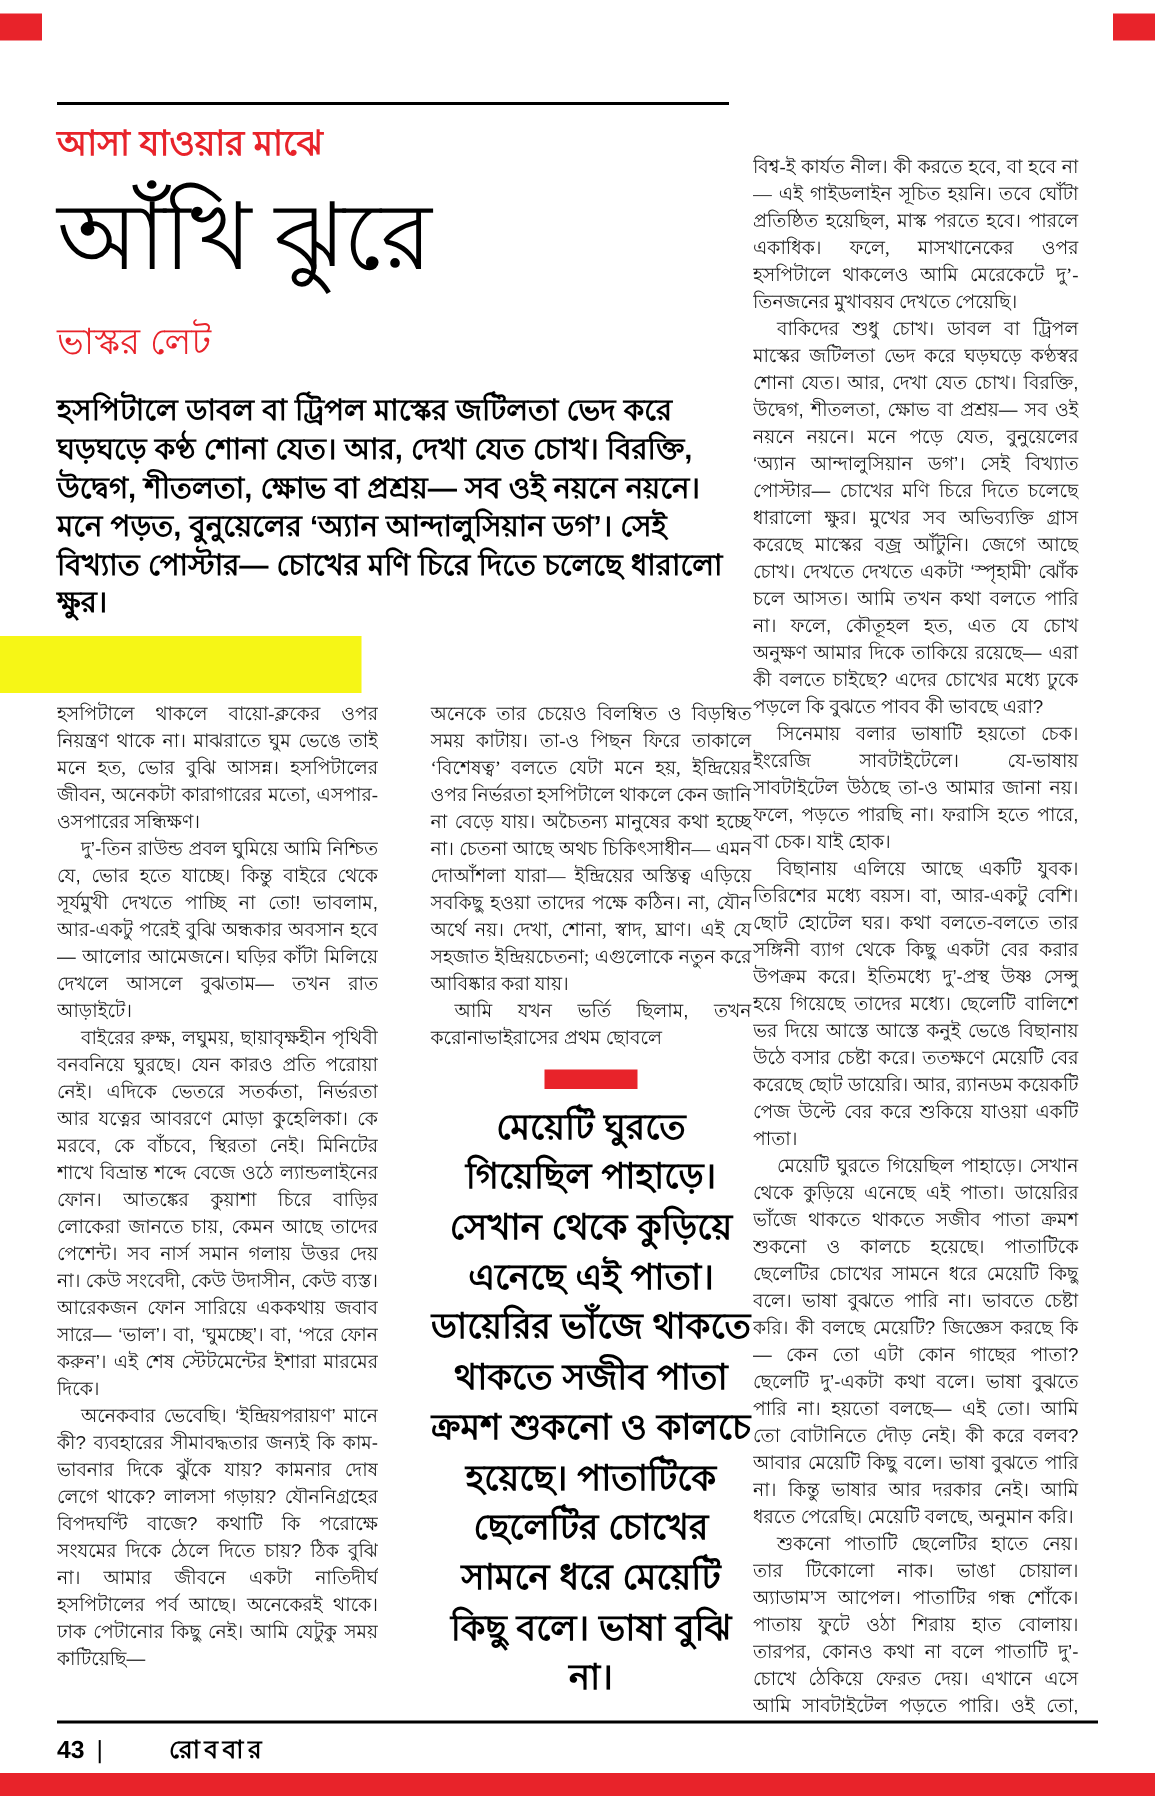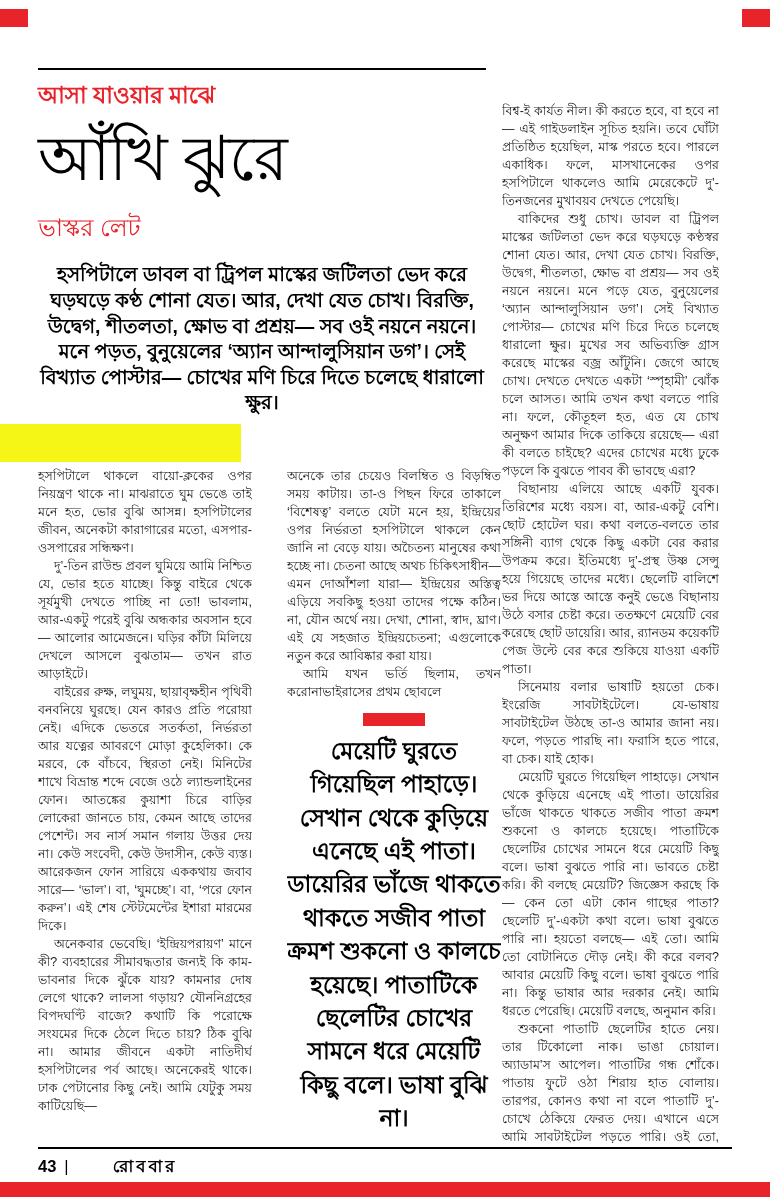--- a/index.html
+++ b/index.html
@@ -15,32 +15,32 @@
   .mark { position:absolute; top:9px; width:28px; height:18px; background:var(--accent-red,#e8232a); }
   .mark-left { left:0; }
   .mark-right { right:0; }
 
   
   .header { position:absolute; left:38px; top:68px; width:448px; }
   .header-rule { width:100%; height:2px; background:#000; }
   .kicker { margin-top:7px; font-size:23px; font-weight:700; color:var(--accent-red,#e8232a); }
   .headline { margin-top:8px; font-size:62px; line-height:1.12; font-weight:400; color:#000; letter-spacing:-1px; }
   .byline { margin-top:16px; font-size:24px; font-weight:400; color:var(--accent-red,#e8232a); }
-  .lede { margin-top:13px; font-size:19.5px; font-weight:700; line-height:1.31; color:#000; text-align:center; }
+  .lede { margin-top:13px; font-size:19.5px; font-weight:700; line-height:1.31; color:#000; text-align:left; }
 
   
   .yellow-bar { position:absolute; left:0; top:424px; width:241px; height:38px; background:var(--highlight-yellow,#f6f616); }
 
   
   .col {
     position:absolute; font-size:12.5px; line-height:1.44;
     text-align:justify; color:#1a1a1a; overflow:hidden;
   }
   .col p { margin:0; text-indent:16px; }
-  .col p:first-child { text-indent:0; }
+  .col p:first-child { text-indent:0;font-family:Liberation Serif, serif; }
   .col-left   { left:38px;  top:467px; width:214px; height:676px; }
   .col-middle { left:271px; top:467px; width:214px; height:676px;margin-left:16px; }
   .col-right  { left:502px; top:102px; width:217px; height:1041px; }
 
   
   .pullquote { margin-top:12px; }
   .pq-bar { width:62px; height:13px; background:var(--accent-red,#e8232a); margin:9px auto; }
   .pq-text {
     font-size:23.5px; font-weight:700; line-height:1.42;
     text-align:center; color:#000; margin:8px 0; text-indent:0;
@@ -86,22 +86,22 @@
     <div class="pullquote">
       <div class="pq-bar"></div>
       <div class="pq-text">মেয়েটি ঘুরতে গিয়েছিল পাহাড়ে। সেখান থেকে কুড়িয়ে এনেছে এই পাতা। ডায়েরির ভাঁজে থাকতে থাকতে সজীব পাতা ক্রমশ শুকনো ও কালচে হয়েছে। পাতাটিকে ছেলেটির চোখের সামনে ধরে মেয়েটি কিছু বলে। ভাষা বুঝি না।</div>
 
     </div>
   </div>
 
   <div class="col col-right">
       <p>বিশ্ব-ই কার্যত নীল। কী করতে হবে, বা হবে না— এই গাইডলাইন সূচিত হয়নি। তবে ঘোঁটা প্রতিষ্ঠিত হয়েছিল, মাস্ক পরতে হবে। পারলে একাধিক। ফলে, মাসখানেকের ওপর হসপিটালে থাকলেও আমি মেরেকেটে দু’-তিনজনের মুখাবয়ব দেখতে পেয়েছি।</p>
       <p>বাকিদের শুধু চোখ। ডাবল বা ট্রিপল মাস্কের জটিলতা ভেদ করে ঘড়ঘড়ে কণ্ঠস্বর শোনা যেত। আর, দেখা যেত চোখ। বিরক্তি, উদ্বেগ, শীতলতা, ক্ষোভ বা প্রশ্রয়— সব ওই নয়নে নয়নে। মনে পড়ে যেত, বুনুয়েলের ‘অ্যান আন্দালুসিয়ান ডগ’। সেই বিখ্যাত পোস্টার— চোখের মণি চিরে দিতে চলেছে ধারালো ক্ষুর। মুখের সব অভিব্যক্তি গ্রাস করেছে মাস্কের বজ্র আঁটুনি। জেগে আছে চোখ। দেখতে দেখতে একটা ‘স্পৃহামী’ ঝোঁক চলে আসত। আমি তখন কথা বলতে পারি না। ফলে, কৌতূহল হত, এত যে চোখ অনুক্ষণ আমার দিকে তাকিয়ে রয়েছে— এরা কী বলতে চাইছে? এদের চোখের মধ্যে ঢুকে পড়লে কি বুঝতে পাবব কী ভাবছে এরা?</p>
+      <p>সিনেমায় বলার ভাষাটি হয়তো চেক। ইংরেজি সাবটাইটেলে। যে-ভাষায় সাবটাইটেল উঠছে তা-ও আমার জানা নয়। ফলে, পড়তে পারছি না। ফরাসি হতে পারে, বা চেক। যাই হোক।</p>
       <p>বিছানায় এলিয়ে আছে একটি যুবক। তিরিশের মধ্যে বয়স। বা, আর-একটু বেশি। ছোট হোটেল ঘর। কথা বলতে-বলতে তার সঙ্গিনী ব্যাগ থেকে কিছু একটা বের করার উপক্রম করে। ইতিমধ্যে দু’-প্রস্থ উষ্ণ সেন্সু হয়ে গিয়েছে তাদের মধ্যে। ছেলেটি বালিশে ভর দিয়ে আস্তে আস্তে কনুই ভেঙে বিছানায় উঠে বসার চেষ্টা করে। ততক্ষণে মেয়েটি বের করেছে ছোট ডায়েরি। আর, র‍্যানডম কয়েকটি পেজ উল্টে বের করে শুকিয়ে যাওয়া একটি পাতা।</p>
-      <p>সিনেমায় বলার ভাষাটি হয়তো চেক। ইংরেজি সাবটাইটেলে। যে-ভাষায় সাবটাইটেল উঠছে তা-ও আমার জানা নয়। ফলে, পড়তে পারছি না। ফরাসি হতে পারে, বা চেক। যাই হোক।</p>
       <p>মেয়েটি ঘুরতে গিয়েছিল পাহাড়ে। সেখান থেকে কুড়িয়ে এনেছে এই পাতা। ডায়েরির ভাঁজে থাকতে থাকতে সজীব পাতা ক্রমশ শুকনো ও কালচে হয়েছে। পাতাটিকে ছেলেটির চোখের সামনে ধরে মেয়েটি কিছু বলে। ভাষা বুঝতে পারি না। ভাবতে চেষ্টা করি। কী বলছে মেয়েটি? জিজ্ঞেস করছে কি— কেন তো এটা কোন গাছের পাতা? ছেলেটি দু’-একটা কথা বলে। ভাষা বুঝতে পারি না। হয়তো বলছে— এই তো। আমি তো বোটানিতে দৌড় নেই। কী করে বলব? আবার মেয়েটি কিছু বলে। ভাষা বুঝতে পারি না। কিন্তু ভাষার আর দরকার নেই। আমি ধরতে পেরেছি। মেয়েটি বলছে, অনুমান করি।</p>
       <p>শুকনো পাতাটি ছেলেটির হাতে নেয়। তার টিকোলো নাক। ভাঙা চোয়াল। অ্যাডাম’স আপেল। পাতাটির গন্ধ শোঁকে। পাতায় ফুটে ওঠা শিরায় হাত বোলায়। তারপর, কোনও কথা না বলে পাতাটি দু’-চোখে ঠেকিয়ে ফেরত দেয়। এখানে এসে আমি সাবটাইটেল পড়তে পারি। ওই তো, দিব্যি বাংলায় লেখা— ‘রূপ লাগি আঁখি ঝুরে গুণে মন ভোর।/ প্রতি অঙ্গ লাগি কান্দে প্রতি অঙ্গ মোর।’</p>
     </div>
 
   <div class="footer-rule"></div>
   <div class="folio">
     <span>43</span><span class="sep">|</span><span class="pub">রোববার</span>
   </div>
   <div class="bottom-red-bar"></div>
 

